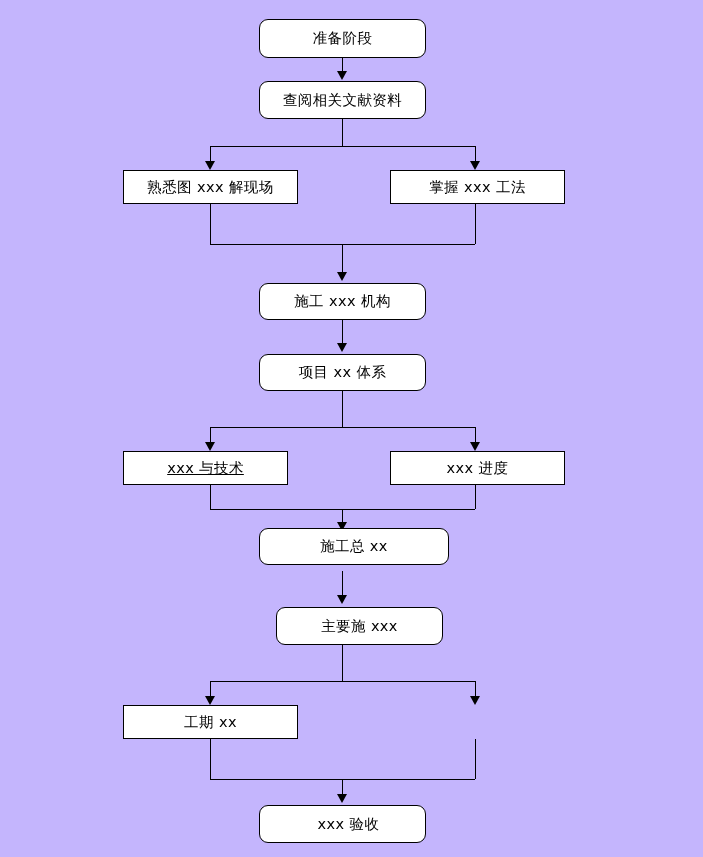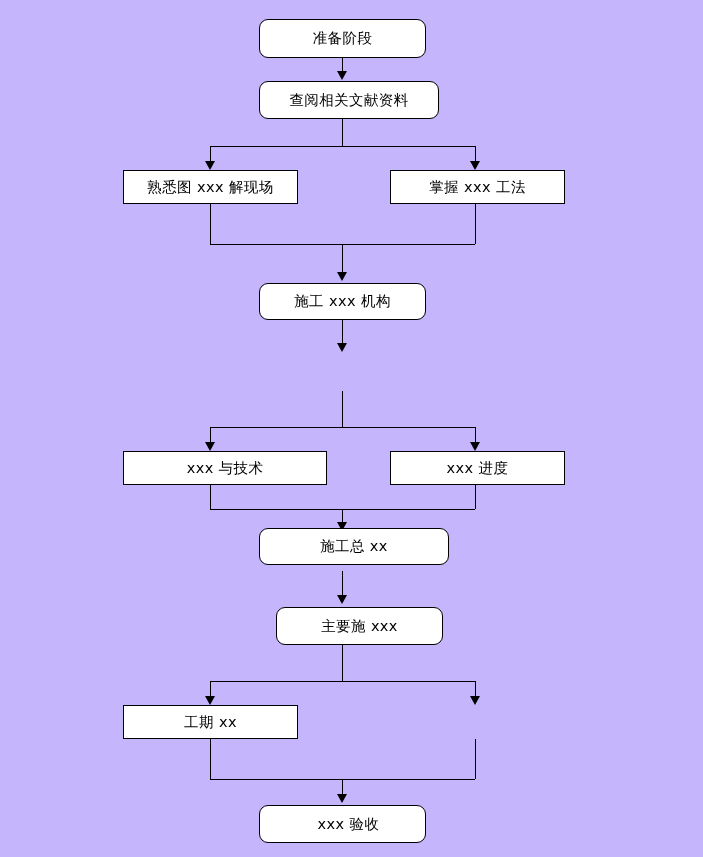--- a/index.html
+++ b/index.html
@@ -69,21 +69,21 @@
 </head>
 <body>
 
 <div id="canvas">
 
   <div class="node rounded" style="left:259px; top:19px; width:167px; height:39px;">准备阶段</div>
 
   <div class="vline" style="left:342px; top:58px; height:14px;"></div>
   <div class="arrow" style="left:337px; top:71px;"></div>
 
-  <div class="node rounded" style="left:259px; top:81px; width:180px; height:38px;">查阅相关文献资料</div>
+  <div class="node rounded" style="left:259px; top:81px; width:167px; height:38px;">查阅相关文献资料</div>
 
   <div class="vline" style="left:342px; top:119px; height:27px;"></div>
   <div class="hline thinline" style="left:210px; top:146px; width:265px;"></div>
   <div class="vline thinline" style="left:210px; top:146px; height:16px;"></div>
   <div class="arrow" style="left:205px; top:161px;"></div>
   <div class="vline thinline" style="left:475px; top:146px; height:16px;"></div>
   <div class="arrow" style="left:470px; top:161px;"></div>
 
   <div class="node square" style="left:390px; top:170px; width:175px; height:34px;">掌握 xxx 工法</div>
   <div class="node square" style="left:123px; top:170px; width:175px; height:34px;">熟悉图 xxx 解现场</div>
@@ -92,29 +92,30 @@
   <div class="vline thinline" style="left:475px; top:204px; height:40px;"></div>
   <div class="hline thinline" style="left:210px; top:244px; width:265px;"></div>
   <div class="vline" style="left:342px; top:244px; height:28px;"></div>
   <div class="arrow" style="left:337px; top:272px;"></div>
 
   <div class="node rounded" style="left:259px; top:283px; width:167px; height:37px;text-align:center;">施工 xxx 机构</div>
 
   <div class="vline" style="left:342px; top:320px; height:23px;"></div>
   <div class="arrow" style="left:337px; top:343px;"></div>
 
+  <div class="node rounded" style="left:259px; top:354px; width:167px; height:37px;">项目 xx 体系</div>
 
   <div class="vline" style="left:342px; top:391px; height:36px;"></div>
   <div class="hline thinline" style="left:210px; top:427px; width:265px;"></div>
   <div class="vline thinline" style="left:210px; top:427px; height:16px;"></div>
   <div class="arrow" style="left:205px; top:442px;"></div>
   <div class="vline thinline" style="left:475px; top:427px; height:16px;"></div>
   <div class="arrow" style="left:470px; top:442px;"></div>
 
-  <div class="node square" style="left:123px; top:451px; width:204px; height:34px;">xxx 与技术</div>
+  <div class="node square" style="left:123px; top:451px; width:165px; height:34px;text-decoration:underline;">xxx 与技术</div>
   <div class="node square" style="left:390px; top:451px; width:175px; height:34px;">xxx 进度</div>
 
   <div class="vline thinline" style="left:210px; top:485px; height:24px;"></div>
   <div class="vline thinline" style="left:475px; top:485px; height:24px;"></div>
   <div class="hline thinline" style="left:210px; top:509px; width:265px;"></div>
   <div class="vline" style="left:342px; top:509px; height:14px;"></div>
   <div class="arrow" style="left:337px; top:522px;"></div>
 
   <div class="node rounded" style="left:259px; top:528px; width:190px; height:37px;text-align:center;">施工总 xx</div>
 

